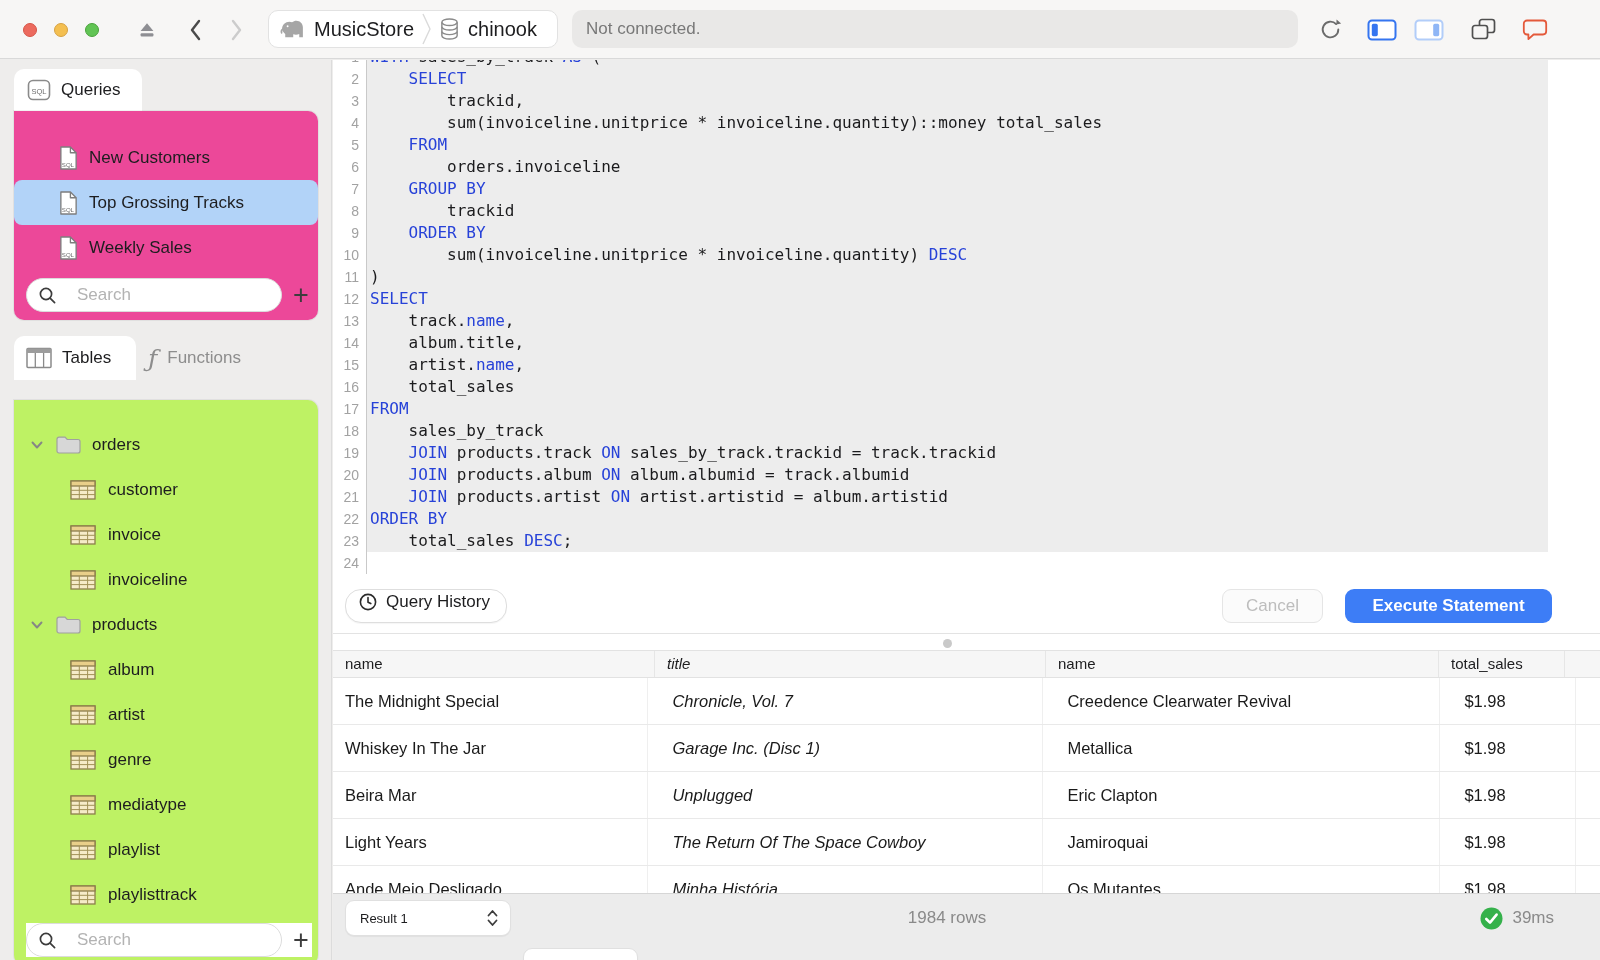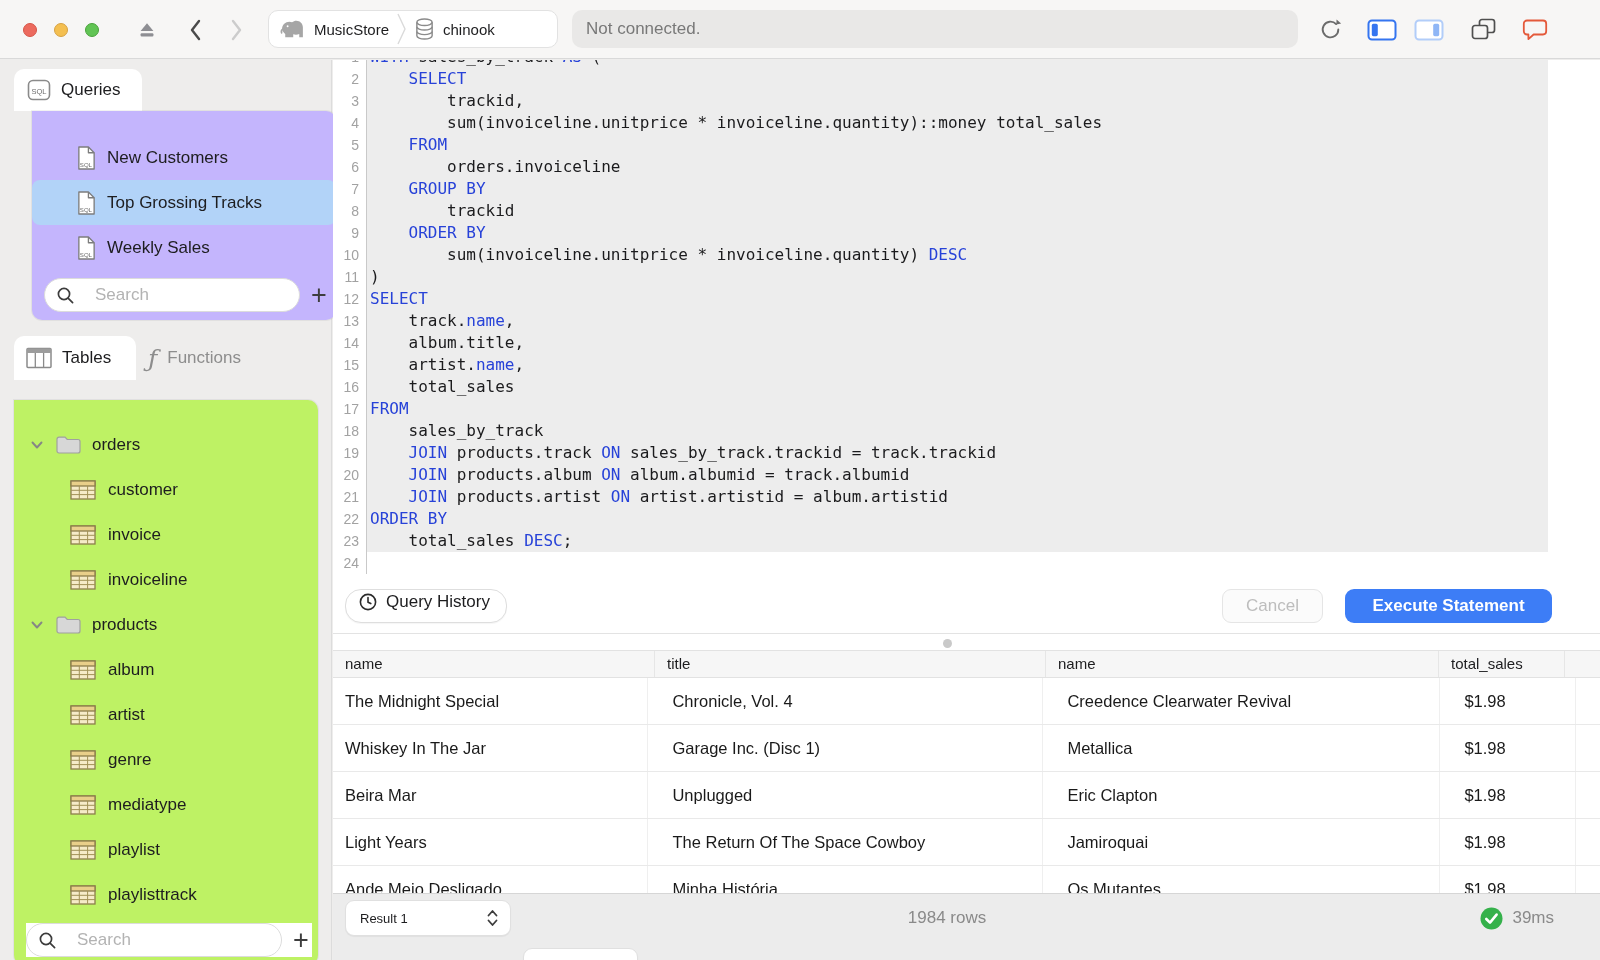--- a/index.html
+++ b/index.html
@@ -7,27 +7,27 @@
   body { font-family:"Liberation Sans", sans-serif; background:#eeedec; position:relative; color:#1d1d1f; }
 
   
   .titlebar { position:absolute; left:0; top:0; width:1600px; height:59px; background:#f7f6f5; border-bottom:1px solid #d9d9d9; }
   .tl { position:absolute; top:23px; width:14px; height:14px; border-radius:50%; }
   .tl.red    { left:23px; background:#ec6a5e; border:1px solid #d65548; }
   .tl.yellow { left:54px; background:#f4bf50; border:1px solid #d6a243; }
   .tl.green  { left:85px; background:#61c454; border:1px solid #4aa33c; }
   .tb-icon { position:absolute; top:0; height:59px; display:flex; align-items:center; justify-content:center; }
   .breadcrumb { position:absolute; left:268px; top:10px; width:290px; height:38px; background:#fff; border:1px solid #e2e2e2; border-radius:10px; display:flex; align-items:center; padding-left:10px; }
-  .breadcrumb .seg { display:flex; align-items:center; gap:8px; font-size:15px; color:#1d1d1f; }
+  .breadcrumb .seg { display:flex; align-items:center; gap:8px; font-size:20px; color:#1d1d1f; }
   .status-pill { position:absolute; left:572px; top:10px; width:726px; height:38px; background:#e9e8e7; border-radius:10px; font-size:17px; color:#787878; line-height:38px; padding-left:14px; }
 
   
   .sidebar { position:absolute; left:0; top:60px; width:332px; bottom:0; background:#eeedec; border-right:1px solid #dcdcdc; }
   .q-tab { position:absolute; left:14px; top:9px; width:128px; height:42px; background:#fff; border-radius:10px 10px 0 0; display:flex; align-items:center; gap:10px; padding-left:13px; font-size:17px; }
-  .q-card { position:absolute; left:32px; top:51px; width:304px; height:209px; background:#c4b5fd; border-radius:0 10px 10px 10px; box-shadow:0 0 0 1px rgba(0,0,0,.05); }
+  .q-card { position:absolute; left:14px; top:51px; width:304px; height:209px; background:#ec4899; border-radius:0 10px 10px 10px; box-shadow:0 0 0 1px rgba(0,0,0,.05); }
   .q-list { position:absolute; left:0; top:24px; width:100%; }
   .q-item { display:flex; align-items:center; height:45px; padding-left:44px; gap:10px; font-size:17px; }
   .q-item.selected { background:var(--selection_blue,#b2d3f8); border-radius:8px; }
   .search-row { position:absolute; left:12px; right:6px; bottom:8px; height:34px; display:flex; align-items:center; gap:8px; }
   .search-pill { flex:1; height:34px; border:1px solid #dcdcdc; border-radius:17px; background:#fff; display:flex; align-items:center; padding:0 11px; gap:20px; }
   .search-pill input { border:none; outline:none; background:transparent; font-size:17px; color:#1d1d1f; width:100%; font-family:"Liberation Sans",sans-serif; }
   .search-pill input::placeholder { color:#b3b3b3; }
   .plus-btn { width:22px; text-align:center; font-size:27px; font-weight:300; color:#3d3d3d; line-height:30px; }
   .tab-tables { position:absolute; left:14px; top:276px; width:122px; height:44px; background:#fff; border-radius:10px 10px 0 0; display:flex; align-items:center; gap:10px; padding-left:12px; font-size:17px; }
   .tab-functions { position:absolute; left:142px; top:276px; height:44px; display:flex; align-items:center; gap:10px; padding-left:6px; font-size:17px; color:#8d8d8d; }
@@ -55,21 +55,21 @@
   .exec-btn { background:var(--accent_blue,#3d7df6); color:#fff; font-weight:700; width:207px; }
   .splitter { position:absolute; left:0; top:573px; right:0; height:17px; background:#fff; border-top:1px solid #e3e3e3; }
   .grab-dot { position:absolute; left:610px; top:5px; width:9px; height:9px; border-radius:50%; background:#c9c9c9; }
 
   
   .results { position:absolute; left:0; top:590px; right:0; bottom:67px; overflow:hidden; }
   .rheader { display:flex; height:28px; background:#f6f6f6; border-top:1px solid #e2e2e2; border-bottom:1px solid #e2e2e2; }
   .hcell { font-size:15px; line-height:26px; padding-left:12px; color:#1d1d1f; border-right:1px solid #e6e6e6; }
   .trow { display:flex; height:47px; border-bottom:1px solid #e9e9e9;gap:12px; }
   .tcell { font-size:16.5px; line-height:46px; padding-left:12px; color:#1a1a1a; border-right:1px solid #efefef; white-space:nowrap; overflow:hidden; }
-  .c1 { width:322px; } .c2 { width:391px; } .c3 { width:393px; } .c4 { width:126px; } .cfill { flex:1; border-right:none; }
+  .c1 { width:322px; } .c2 { width:391px;font-style:italic; } .c3 { width:393px; } .c4 { width:126px; } .cfill { flex:1; border-right:none; }
 
   
   .bottom-bar { position:absolute; left:0; bottom:0; right:0; height:67px; background:#ececec; border-top:1px solid #d6d6d6; }
   .bb-btn { position:absolute; top:6px; height:36px; background:#fff; border:1px solid #e0e0e0; border-radius:9px; box-shadow:0 1px 1px rgba(0,0,0,.05); display:flex; align-items:center; font-size:13px; color:#1d1d1f; }
   .result-selector { left:12px; width:166px; padding:0 10px 0 14px; justify-content:space-between; }
   .export-btn { left:190px; width:115px; justify-content:center;margin-top:48px; }
   .row-count { position:absolute; top:6px; left:614px; transform:translateX(-50%); line-height:36px; font-size:17px; color:#8a8a8a; }
   .duration-group { position:absolute; right:46px; top:6px; height:36px; display:flex; align-items:center; gap:9px; font-size:17px; color:#8a8a8a; }
 
   svg { display:block; }
@@ -522,21 +522,21 @@
     <div class="rheader">
         <div class="hcell c1">name</div>
         <div class="hcell c2">title</div>
         <div class="hcell c3">name</div>
         <div class="hcell c4">total_sales</div>
         <div class="hcell cfill"></div>
       </div>
     <div>
         <div class="trow">
           <div class="tcell c1">The Midnight Special</div>
-          <div class="tcell c2">Chronicle, Vol. 4</div>
+          <div class="tcell c2">Chronicle, Vol. 7</div>
           <div class="tcell c3">Creedence Clearwater Revival</div>
           <div class="tcell c4">$1.98</div>
           <div class="tcell cfill"></div>
         </div>
         <div class="trow">
           <div class="tcell c1">Whiskey In The Jar</div>
           <div class="tcell c2">Garage Inc. (Disc 1)</div>
           <div class="tcell c3">Metallica</div>
           <div class="tcell c4">$1.98</div>
           <div class="tcell cfill"></div>

